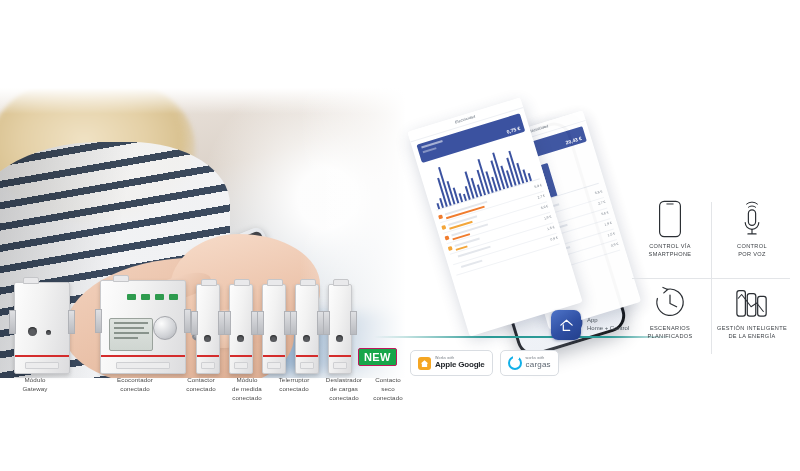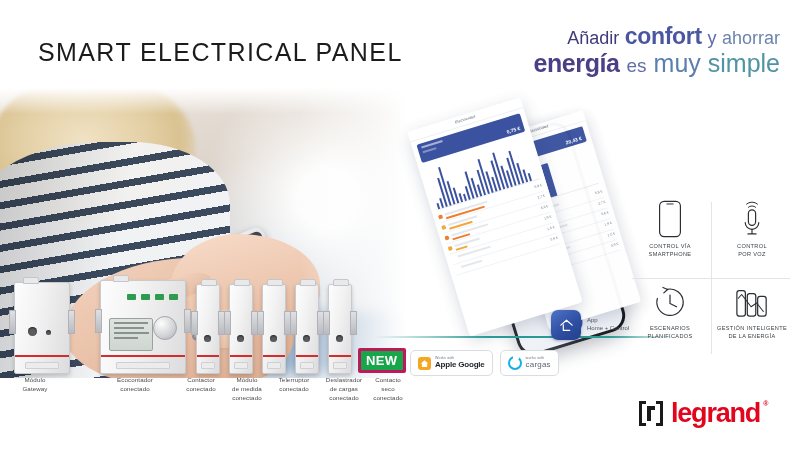--- a/index.html
+++ b/index.html
@@ -157,23 +157,23 @@
   .dial {
     position:absolute; right:9%; top:38%; width:24px; height:24px; border-radius:50%;
     background: radial-gradient(circle at 34% 30%, #fdfdfd, #cfd1d5 62%, #a9abb0 100%);
     border:1px solid #a4a6ab;
   }
   .greenled {
     position:absolute; top:14%; width:9px; height:6px; background:#2e9b4e; border-radius:1px;
   }
   .new-badge {
     position:absolute; left:358px; top:348px;
-    background:#17a64a; color:#fff; font-size:13px; font-weight:700;
+    background:#17a64a; color:#fff; font-size:11px; font-weight:700;
     letter-spacing:.4px; padding:2px 5px; border-radius:2px;
-    border:3px solid #be185d;
+    border:1px solid #be185d;
   }
 
   
   .captions { position:absolute; left:0; top:376px; width:410px; height:40px; }
   .cap {
     position:absolute; text-align:center; font-size:6.2px; line-height:1.42;
     color:#4a4a4a; letter-spacing:.1px;
   }
 
   
@@ -317,36 +317,21 @@
     font-size:27px; font-weight:700; color:#e1051e;
     letter-spacing:-1.2px; line-height:1; position:relative;
   }
   .lg-r { position:absolute; right:-7px; top:0px; font-size:7px; color:#e1051e; }
 </style>
 </head>
 <body>
 
 <div id="stage">
 
-  <div class="title">SMART ELECTRICAL PANEL</div>
-
-  <div class="headline">
-    <div class="hl-line hl1">
-      <span class="w w-anadir">Añadir</span>
-      <span class="w w-confort">confort</span>
-      <span class="w w-y">y</span>
-      <span class="w w-ahorrar">ahorrar</span>
-    </div>
-    <div class="hl-line hl2">
-      <span class="w w-energia">energía</span>
-      <span class="w w-es">es</span>
-      <span class="w w-muy">muy</span>
-      <span class="w w-simple">simple</span>
-    </div>
-  </div>
+
 
   <div class="photo">
     <div class="hair"></div>
     <div class="shirt"></div>
     <div class="shirt-shade"></div>
     <div class="bg-blue-strip"></div>
     <div class="arm"></div>
     <div class="ph-hand">
       <div class="ph-hand-screen"></div>
       <div class="ph-hand-cam"></div>
@@ -712,27 +697,14 @@
           <path d="M3.5 13 L7 9 L11 14 L17 22 L23 18 L30 27" stroke-width="1.1" stroke-linecap="round" stroke-linejoin="round"></path>
         </svg>
       </div>
       <div class="flabel">
         <div>GESTIÓN INTELIGENTE</div>
         <div>DE LA ENERGÍA</div>
       </div>
     </div>
   </div>
 
-  <div class="legrand">
-    <div class="lg-mark">
-      <svg width="26" height="27" viewBox="0 0 26 27" aria-hidden="true">
-        <path d="M1 1 H8 V4 H4 V23 H8 V26 H1 Z" fill="#1a1a1a"></path>
-        <path d="M25 1 H18 V4 H22 V23 H18 V26 H25 Z" fill="#1a1a1a"></path>
-        <path d="M9 6 H17 V10 H13 V21 H9 Z" fill="#1a1a1a"></path>
-      </svg>
-    </div>
-    <div class="lg-word">
-      <span>legrand</span>
-      <span class="lg-r">®</span>
-    </div>
-  </div>
 
 </div>
 
 </body></html>

